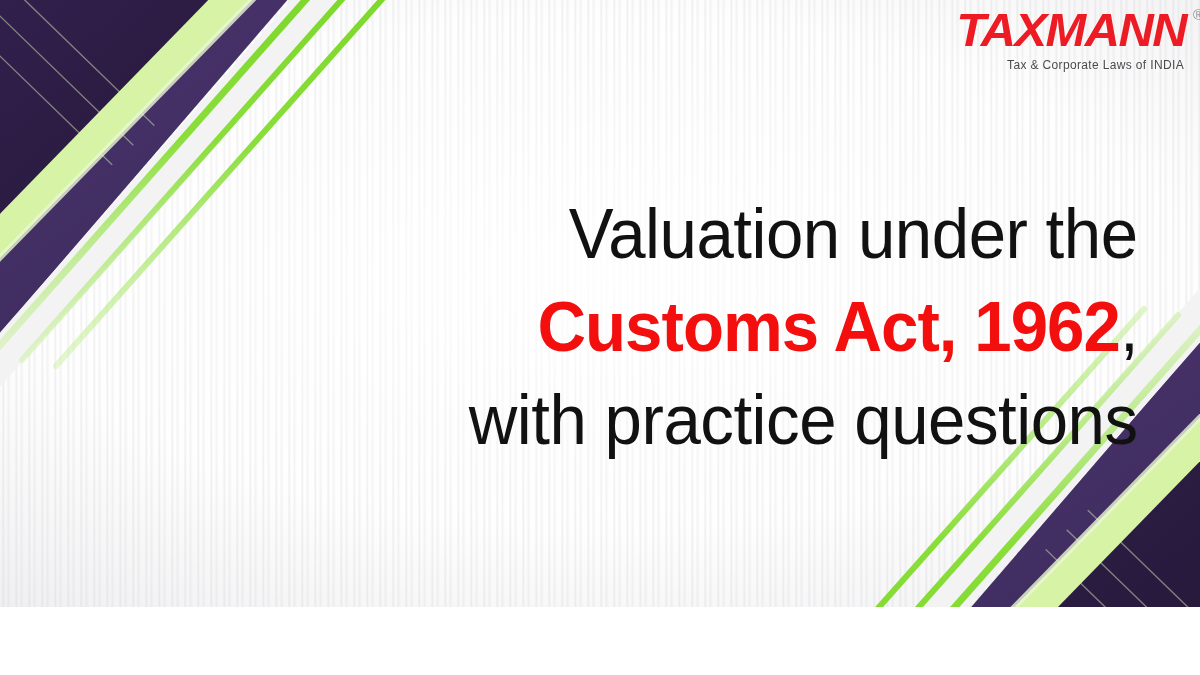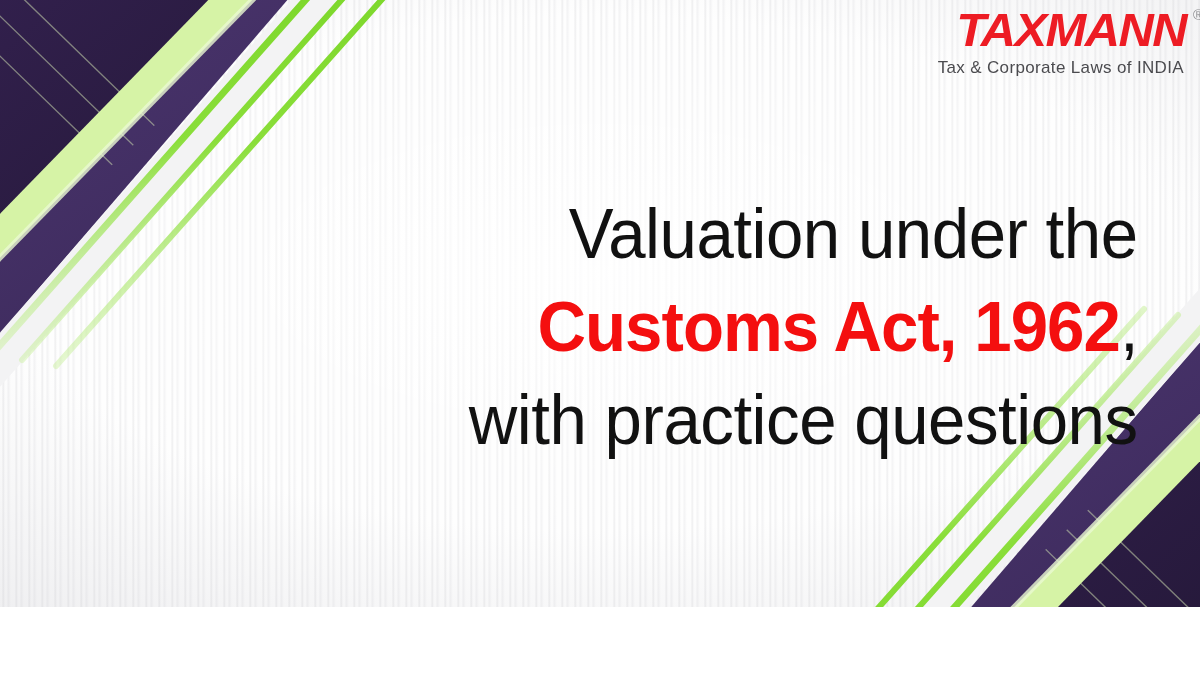--- a/index.html
+++ b/index.html
@@ -82,21 +82,21 @@
     right: -17px;
     font-size: 14px;
     font-style: normal;
     font-weight: 400;
     color: #8e8e92;
     letter-spacing: 0;
   }
   .logo-tag {
     margin-top: 6px;
     margin-right: 2px;
-    font-size: 17px;
+    font-size: 12px;
     font-weight: 400;
     color: #4b4b4f;
     letter-spacing: 0.35px;
     white-space: nowrap;
   }
 
   
   .headline {
     position: absolute;
     left: 0;

